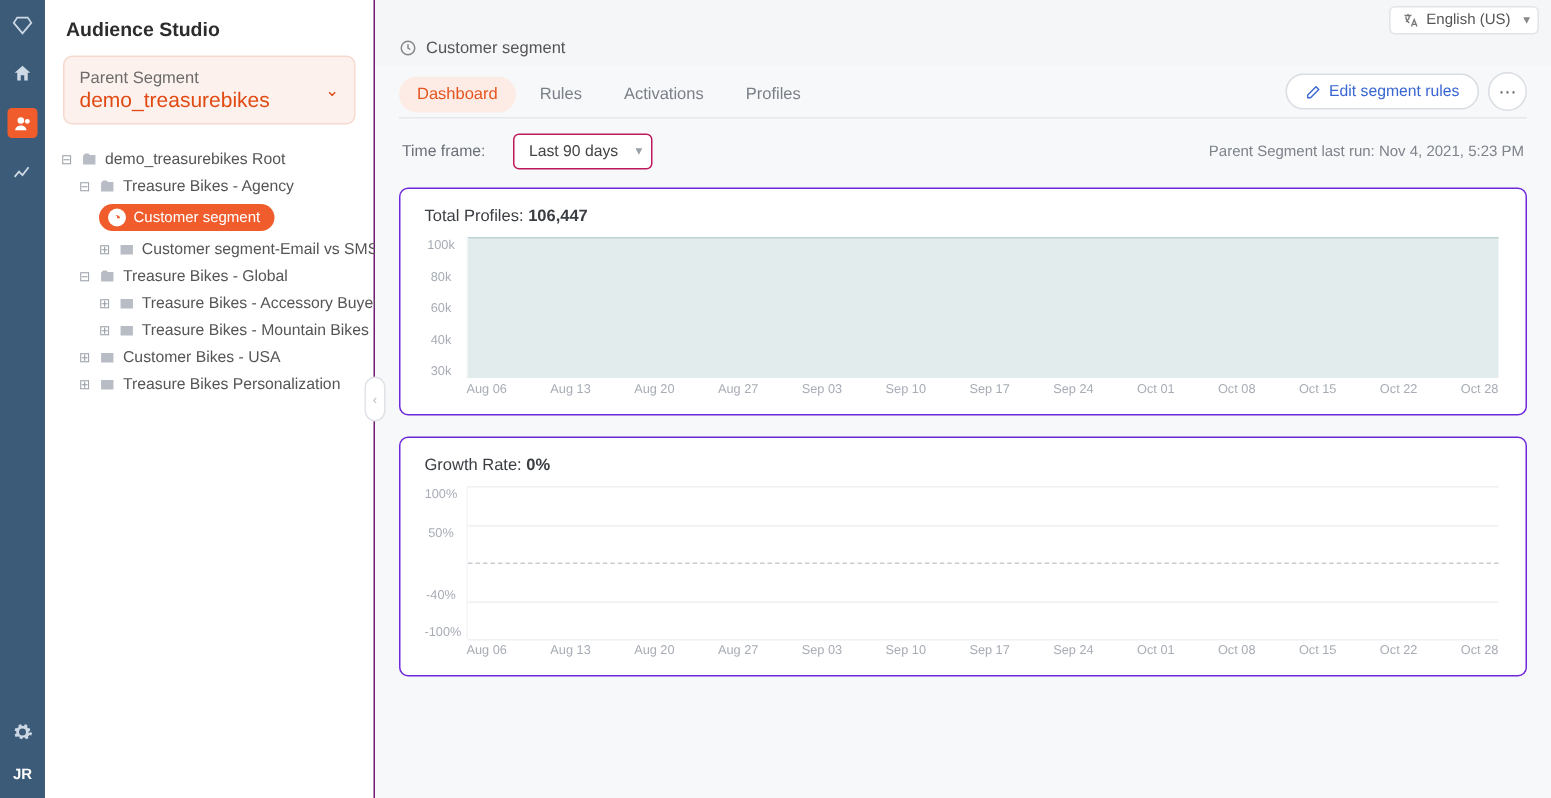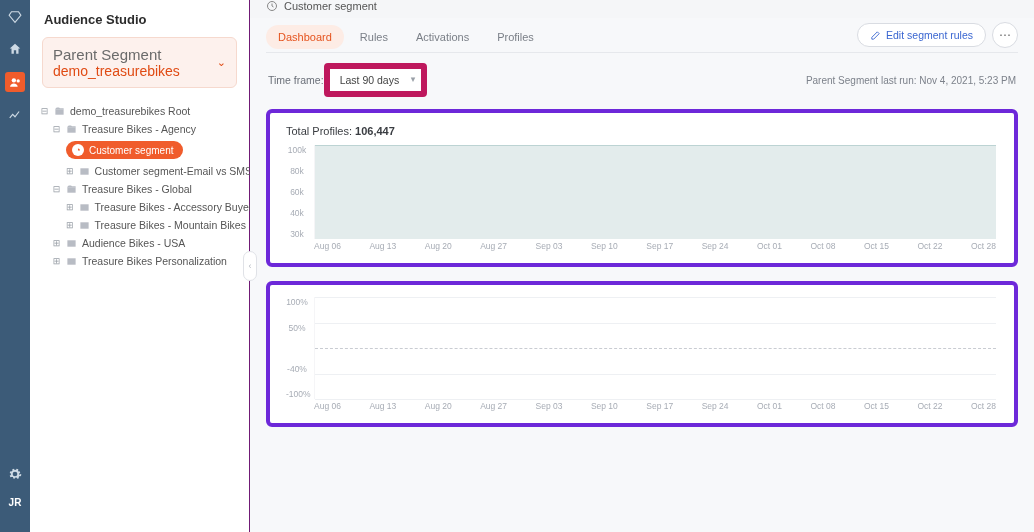--- a/index.html
+++ b/index.html
@@ -2,25 +2,25 @@
 <html><head>
 <meta charset="utf-8">
 <style>
   *{box-sizing:border-box;margin:0;padding:0;font-family:Arial,Helvetica,sans-serif}
   body{background:#f5f6f8;height:532px;width:1034px;overflow:hidden;font-size:11px;color:#333}
   .app{display:flex;height:100%}
   .rail{width:30px;background:#3c5b78;display:flex;flex-direction:column;align-items:center;padding-top:8px;gap:14px}
   .rail .spacer{flex:1}
   .rail-icon{width:18px;height:18px;display:flex;align-items:center;justify-content:center;color:#cdd9e4;font-size:13px;cursor:pointer}
   .rail-icon.active{background:#f05c2c;border-radius:3px;width:20px;height:20px;color:#fff}
-  .rail-avatar{color:#fff;font-size:10px;font-weight:600;margin-bottom:24px}
+  .rail-avatar{color:#fff;font-size:10px;font-weight:600;margin-bottom:10px}
   .sidebar{width:220px;background:#fff;border-right:1px solid #701a75;display:flex;flex-direction:column}
   .sb-title{padding:12px 14px 10px;font-size:13px;font-weight:600;color:#2c2c2c}
   .parent-card{margin:0 12px 10px;background:#fdf1ed;border:1px solid #f6d9ce;border-radius:6px;padding:8px 10px;display:flex;align-items:center;justify-content:space-between;cursor:pointer}
-  .parent-card .lbl{font-size:15px;color:#6b6b6b}
+  .parent-card .lbl{font-size:11px;color:#6b6b6b}
   .parent-card .val{font-size:14px;color:#e04b14;font-weight:500}
   .chev{color:#e04b14;font-size:11px}
   .tree{padding:4px 8px;font-size:10.5px;color:#555}
   .tnode{display:flex;align-items:center;gap:5px;padding:3px 2px;white-space:nowrap;cursor:pointer}
   .tw{display:inline-block;width:9px;text-align:center;color:#9aa0a8;font-size:9px}
   .fold{color:#9aa0a8;display:inline-flex}
   .ind1{padding-left:14px}.ind2{padding-left:28px}
   .pill{background:#f05c2c;color:#fff;border-radius:12px;padding:3px 10px 3px 6px;display:inline-flex;align-items:center;gap:5px;font-size:10px}
   .pill .pic{width:12px;height:12px;border-radius:50%;background:#fff;color:#f05c2c;display:inline-flex;align-items:center;justify-content:center;font-size:9px}
   .main{flex:1;display:flex;flex-direction:column;min-width:0;position:relative}
@@ -31,25 +31,25 @@
   .crumb .ic{color:#888}
   .body{background:#f7f8fa;flex:1;padding:0 16px 12px;overflow:auto}
   .tabs-row{display:flex;align-items:center;justify-content:space-between;border-bottom:1px solid #e6e8ec;padding-top:4px}
   .tabs{display:flex;gap:4px}
   .tab{padding:6px 12px;font-size:11px;color:#7a7f87;cursor:pointer;border-radius:14px}
   .tab.active{background:#fdece5;color:#e5541f;font-weight:500}
   .actions{display:flex;align-items:center;gap:6px;padding-bottom:4px}
   .btn-edit{background:#fff;border:1px solid #d9dce2;border-radius:16px;padding:5px 12px;font-size:10.5px;color:#3a66d1;display:flex;align-items:center;gap:5px;cursor:pointer}
   .btn-more{width:26px;height:26px;border:1px solid #d9dce2;border-radius:50%;background:#fff;display:flex;align-items:center;justify-content:center;color:#666;cursor:pointer;font-size:12px}
   .tf-row{display:flex;align-items:center;justify-content:space-between;padding:10px 2px 12px}
-  .tf-left{display:flex;align-items:center;font-size:10.5px;color:#6a6f78}
-  .sel{background:#fff;border:6px solid #be185d;border-radius:4px;padding:5px 22px 5px 10px;font-size:10.5px;color:#444;position:relative;cursor:pointer}
+  .tf-left{display:flex;align-items:center;gap:18px;font-size:10.5px;color:#6a6f78}
+  .sel{background:#fff;border:1px solid #be185d;border-radius:4px;padding:5px 22px 5px 10px;font-size:10.5px;color:#444;position:relative;cursor:pointer}
   .sel:after{content:"▾";position:absolute;right:6px;color:#9aa0a8;font-size:9px}
   .lastrun{font-size:10px;color:#7d828b}
-  .card{background:#fff;border:4px solid #6d28d9;border-radius:6px;padding:12px 16px 8px;margin-bottom:14px}
+  .card{background:#fff;border:1px solid #6d28d9;border-radius:6px;padding:12px 16px 8px;margin-bottom:14px}
   .card-title{font-size:11px;color:#3a3d42;margin-bottom:8px}
   .card-title b{font-weight:600}
   .chart{position:relative;height:110px}
   .chart2{position:relative;height:118px}
   .yaxis{position:absolute;left:0;top:0;bottom:16px;width:26px;display:flex;flex-direction:column;justify-content:space-between;text-align:center;font-size:8.5px;color:#a7acb5;padding-right:4px}
   .plot{position:absolute;left:28px;right:2px;top:0;bottom:16px;border-left:1px solid #f5f5f7}
   .area{position:absolute;left:0;right:0;top:0;bottom:0;background:#e3ecec;border-top:1px solid #bcd3d3}
   .grid{position:absolute;left:0;right:0;top:0;bottom:0}
   .grid hr{border:none;border-top:1px solid #eef0f3;margin:0;position:absolute;left:0;right:0}
   .mid-dash{position:absolute;left:0;right:0;border-top:1px dashed #c9ccd2}
@@ -167,36 +167,46 @@
           </span>
           <span>Treasure Bikes - Mountain Bikes</span>
         </div>
       <div class="tnode ind1">
           <span class="tw">⊞</span>
           <span class="fold">
             <svg width="11" height="11" viewBox="0 0 24 24" fill="#b8bcc4">
               <path d="M3 5h18v14H3z"></path>
             </svg>
           </span>
-          <span>Audience Bikes - USA</span>
+          <span>Customer Bikes - USA</span>
         </div>
       <div class="tnode ind1">
           <span class="tw">⊞</span>
           <span class="fold">
             <svg width="11" height="11" viewBox="0 0 24 24" fill="#b8bcc4">
               <path d="M3 5h18v14H3z"></path>
             </svg>
           </span>
           <span>Treasure Bikes Personalization</span>
         </div>
     </div>
   </div>
 
   <div class="main">
     <div class="handle">‹</div>
+    <div class="topbar">
+      <div class="lang">
+        <span>
+            <svg width="11" height="11" viewBox="0 0 24 24" fill="none" stroke="#777" stroke-width="2">
+              <path d="M3 5h10M8 3v2m-3 9c3-2 5-5 5-9M5 7c0 4 2 7 5 9M13 21l4-10 4 10m-7-3h6"></path>
+            </svg>
+          </span>
+        <span>English (US)</span>
+      </div>
+    </div>
     <div class="crumb">
       <span class="ic">
           <svg width="12" height="12" viewBox="0 0 24 24" fill="none" stroke="#888" stroke-width="2">
             <circle cx="12" cy="12" r="9"></circle>
             <path d="M12 7v5l3 2"></path>
           </svg>
         </span>
       <span>Customer segment</span>
     </div>
     <div class="body">
@@ -253,20 +263,21 @@
               <span>Oct 01</span>
               <span>Oct 08</span>
               <span>Oct 15</span>
               <span>Oct 22</span>
               <span>Oct 28</span>
             </div>
         </div>
       </div>
 
       <div class="card">
+        <div class="card-title"><span>Growth Rate: </span><b>0%</b></div>
         <div class="chart2">
           <div class="yaxis" id="y2">
               <span>100%</span>
               <span>50%</span>
               <span></span>
               <span>-40%</span>
               <span>-100%</span>
             </div>
           <div class="plot">
             <div class="grid">

